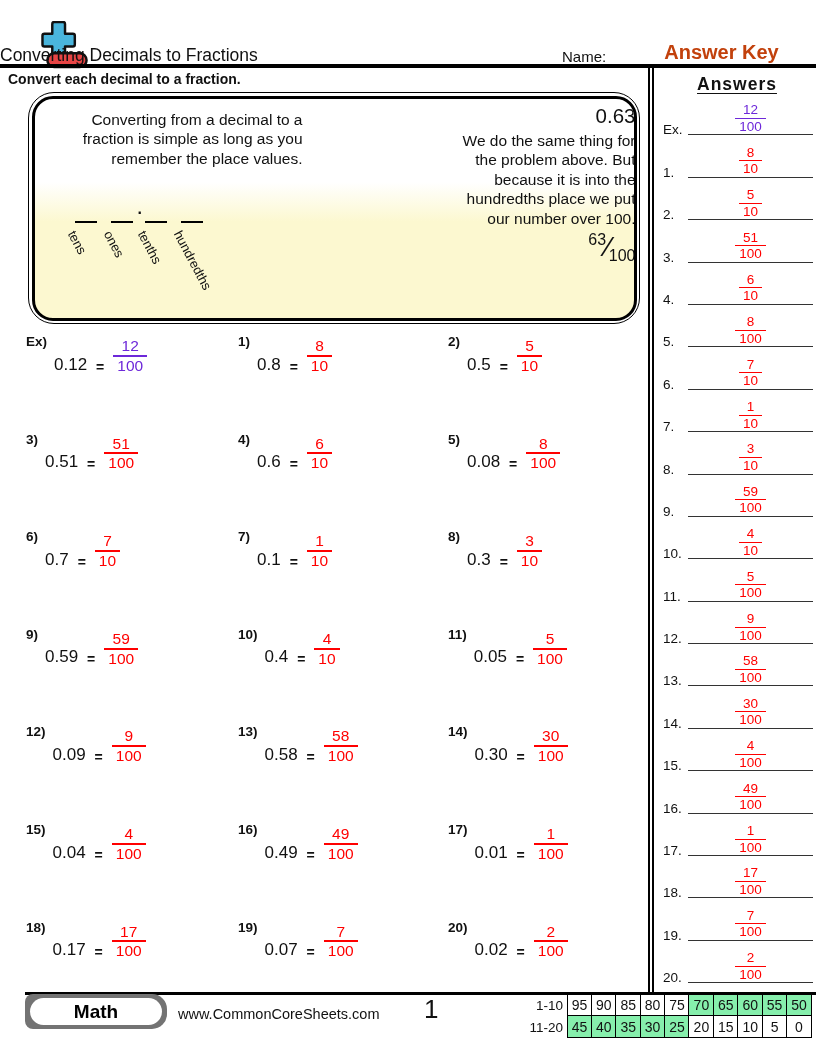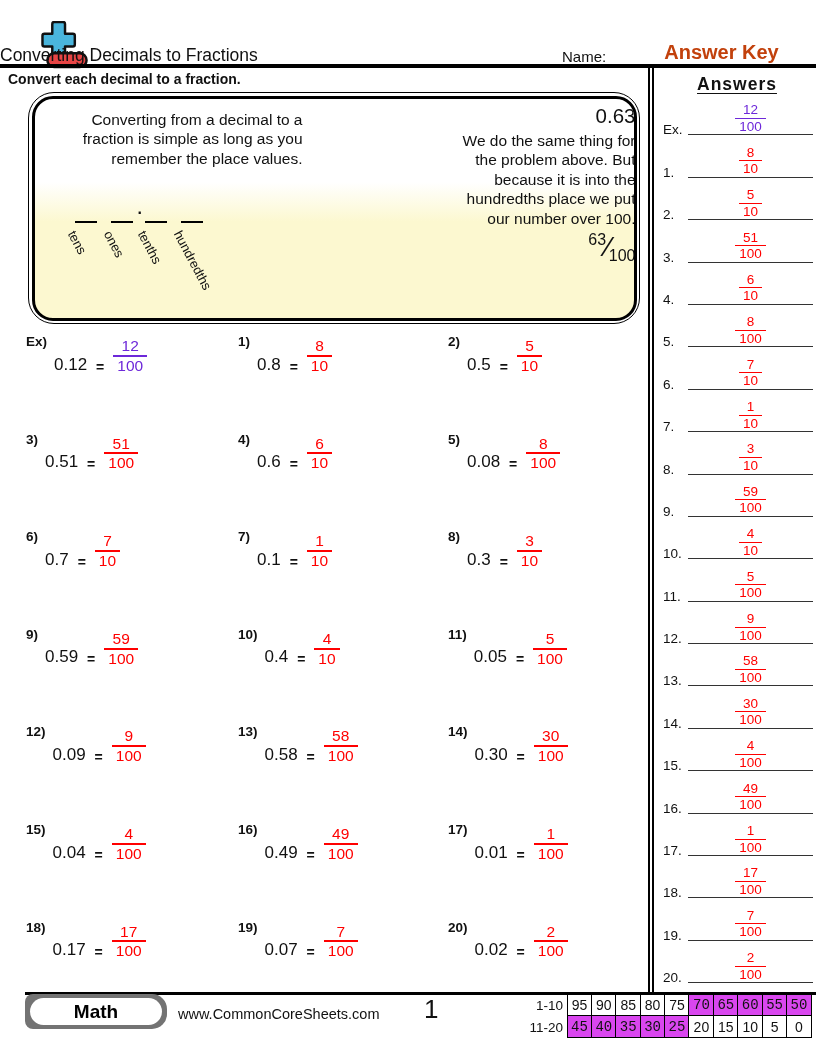--- a/index.html
+++ b/index.html
@@ -78,21 +78,21 @@
   .math-pill { position:absolute; left:5px; right:5px; top:4px; bottom:4px; background:#fff;
                border-radius:15px; display:flex; align-items:center; justify-content:center;
                font-weight:700; font-size:19px; color:#000; }
   .website { position:absolute; left:178px; top:1006px; font-size:14.5px; }
   .page-number { position:absolute; left:424px; top:994px; font-size:26px; }
   .grading { position:absolute; left:522px; top:995px; display:grid;
              grid-template-columns:46px repeat(10,24.4px); grid-auto-rows:21.5px; font-size:14px; }
   .glabel { display:flex; align-items:center; justify-content:flex-end; padding-right:5px; font-size:13.5px; }
   .gcell { border:1.5px solid #000; margin-left:-1.5px; margin-top:-1.5px; background:#fff;
            display:flex; align-items:center; justify-content:center; }
-  .gcell.hl { background:#d946ef;font-family:Liberation Mono, monospace; }
+  .gcell.hl { background:#86efac; }
 </style>
 </head>
 <body>
 
 <div class="page">
 
   <svg class="logo" viewBox="0 0 50 50">
     <path d="M13 1 H22 Q24 1 24 3 V13 H32 Q34 13 34 15 V24 Q34 26 32 26 H24 V40 Q24 42 22 42 H13 Q11 42 11 40 V26 H3 Q1 26 1 24 V15 Q1 13 3 13 H11 V3 Q11 1 13 1 Z" fill="#4ab5dc" stroke="#111" stroke-width="2.5" stroke-linejoin="round"></path>
     <rect x="6" y="33" width="40" height="14" rx="7" fill="#e84545" stroke="#111" stroke-width="2.5"></rect>
   </svg>

